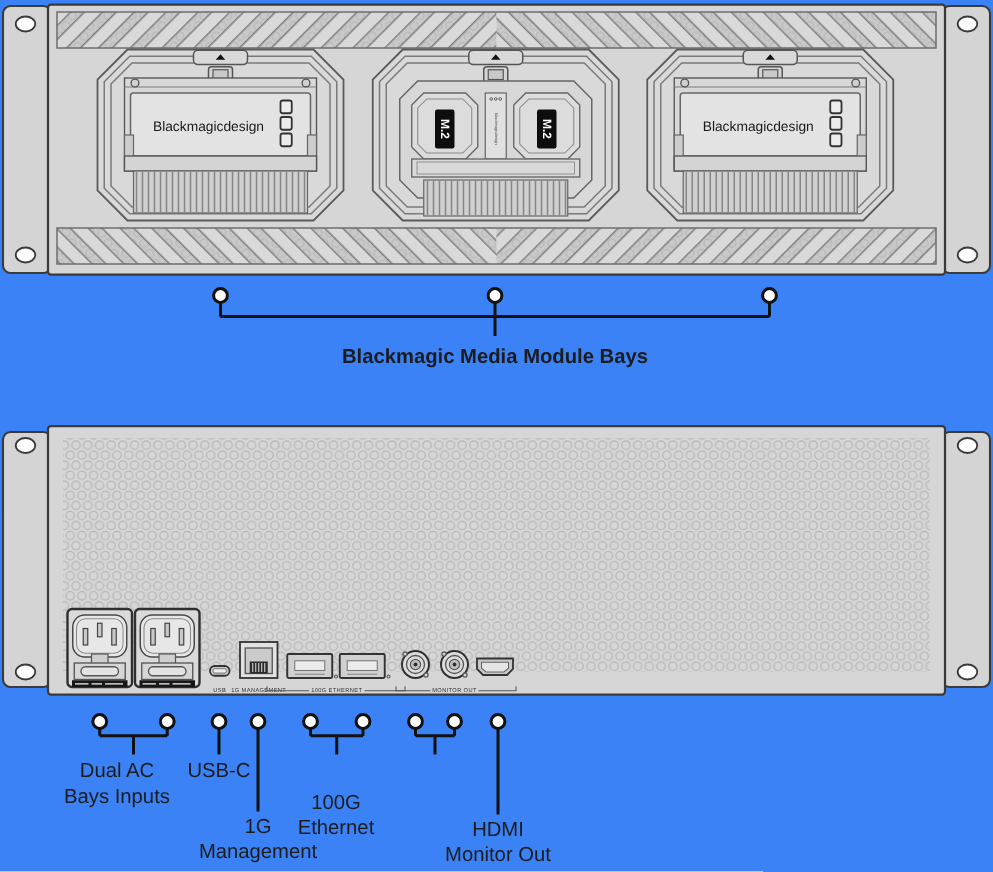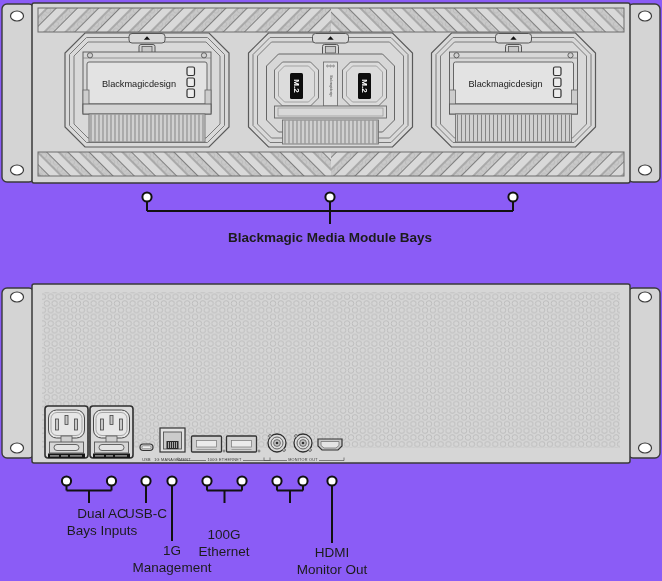--- a/index.html
+++ b/index.html
@@ -1,16 +1,16 @@
 <!DOCTYPE html>
 <html><head>
 <meta charset="utf-8">
 <style>
   html,body{margin:0;padding:0;background:#ffffff;}
-  .stage{position:relative;width:662px;height:581px;background:#8b5cf6;overflow:hidden;
+  .stage{position:relative;width:662px;height:581px;background:#3b82f6;overflow:hidden;
          font-family:"Liberation Sans",sans-serif;}
   svg{position:absolute;left:0;display:block;}
   svg text{font-family:"Liberation Sans",sans-serif;}
   .lbl{position:absolute;text-align:center;color:#1c1c1c;font-size:13.5px;line-height:17px;}
 </style>
 </head>
 <body>
 
 <div class="stage">
 
@@ -314,21 +314,21 @@
     <circle cx="146" cy="201" r="4.6" fill="#ffffff"></circle>
     <circle cx="172" cy="201" r="4.6" fill="#ffffff"></circle>
     <circle cx="207" cy="201" r="4.6" fill="#ffffff"></circle>
     <circle cx="242" cy="201" r="4.6" fill="#ffffff"></circle>
     <circle cx="277" cy="201" r="4.6" fill="#ffffff"></circle>
     <circle cx="303" cy="201" r="4.6" fill="#ffffff"></circle>
     <circle cx="332" cy="201" r="4.6" fill="#ffffff"></circle>
   </g>
 </svg>
 
-<div class="lbl" style="left:32px;top:505px;width:140px;">
+<div class="lbl" style="left:8px;top:505px;width:140px;">
   <div>Dual AC</div>
   <div>Bays Inputs</div>
 </div>
 <div class="lbl" style="left:106px;top:505px;width:80px;">
   <div>USB-C</div>
 </div>
 <div class="lbl" style="left:164px;top:526px;width:120px;">
   <div>100G</div>
   <div>Ethernet</div>
 </div>

